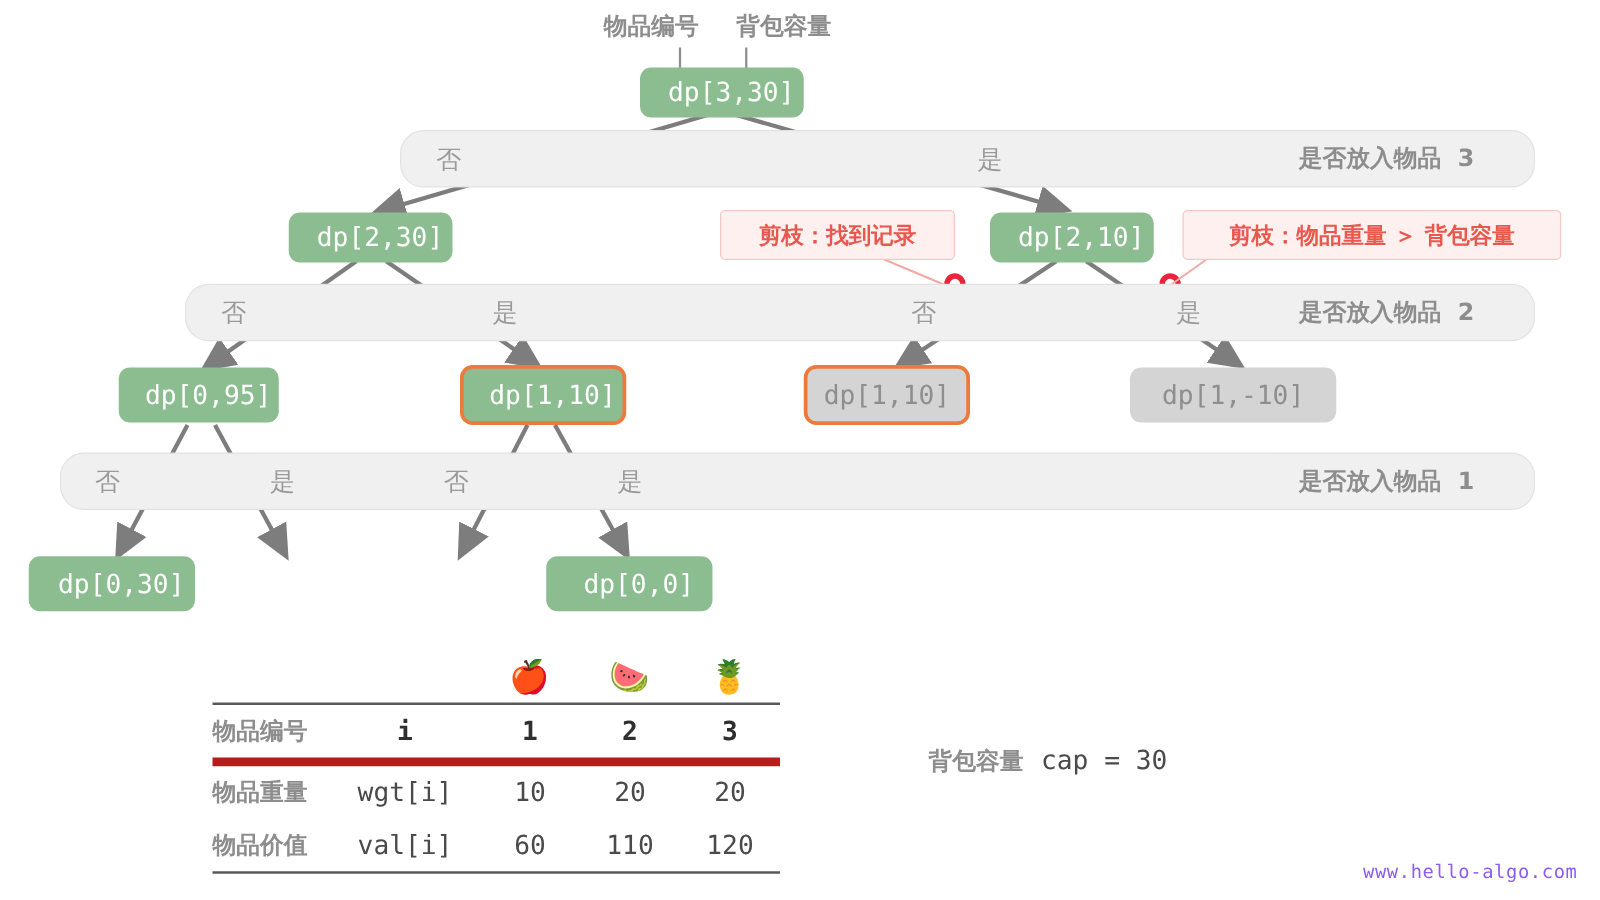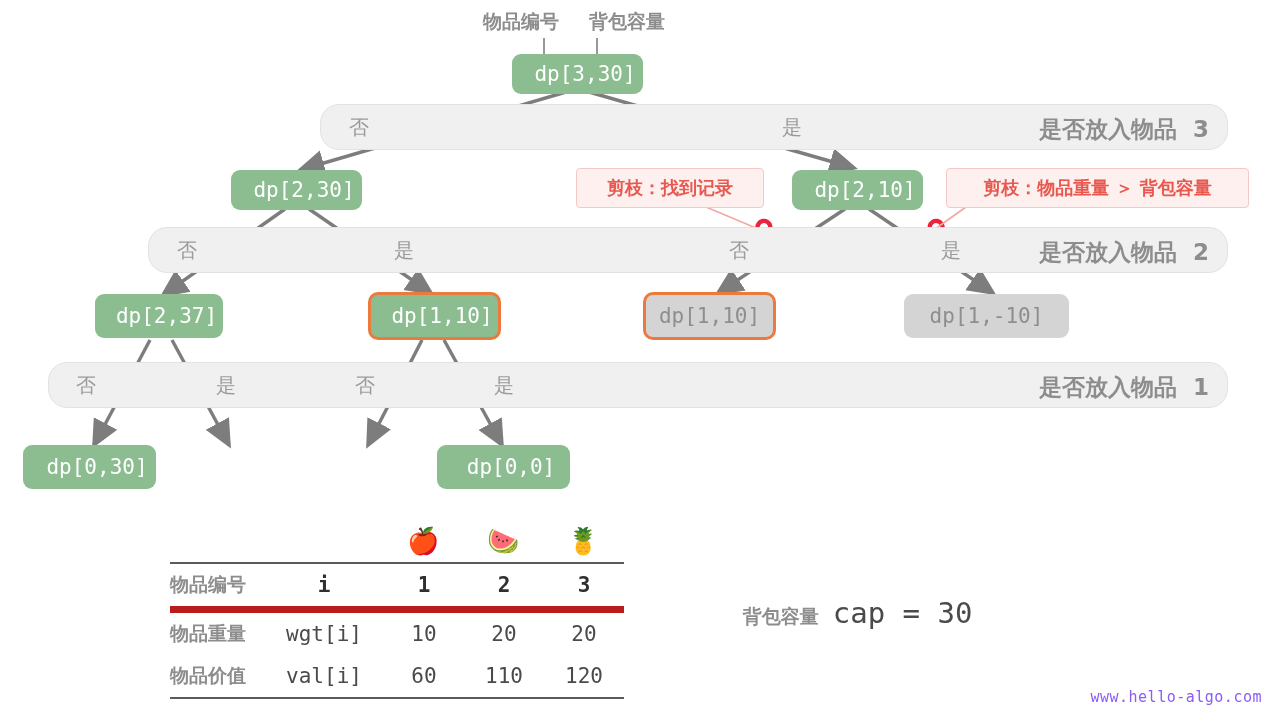--- a/index.html
+++ b/index.html
@@ -14,21 +14,21 @@
   
   .level-bar{
     position:absolute;background:#f0f0f0;border:1px solid #e2e2e2;
     border-radius:19px;box-sizing:border-box;
   }
   .lvl-opt{
     position:absolute;color:#9a9a9a;font-size:20px;line-height:1;
     font-family:"DejaVu Sans","Liberation Sans",sans-serif;
   }
   .lvl-title{
-    position:absolute;color:#8d8d8d;font-size:23px;font-weight:bold;line-height:1;
+    position:absolute;color:#8d8d8d;font-size:19px;font-weight:bold;line-height:1;
     font-family:"DejaVu Sans","Liberation Sans",sans-serif;white-space:pre;
   }
 
   
   .node{
     position:absolute;box-sizing:border-box;
     border-radius:9px;display:flex;align-items:center;justify-content:center;
     font-family:"DejaVu Sans Mono","Liberation Mono",monospace;
     font-size:21px;white-space:pre;letter-spacing:0px;
   }
@@ -73,21 +73,21 @@
   .rule-thin td{border-top:7px solid #b91c1c;}
   .rule-bot td{border-bottom:2px solid #5a5a5a;}
 
   #cap-note{position:absolute;left:725px;top:578px;white-space:pre;}
   #cap-note .lbl{
     color:#8d8d8d;font-size:19px;font-weight:bold;
     font-family:"DejaVu Sans","Liberation Sans",sans-serif;
   }
   #cap-note .val{
     font-family:"DejaVu Sans Mono","Liberation Mono",monospace;
-    font-size:29px;color:#4a4a4a;margin-left:14px;
+    font-size:21px;color:#4a4a4a;margin-left:14px;
   }
 
   #watermark{
     position:absolute;right:18px;bottom:14px;color:#8b5cf6;font-size:15px;
     font-family:"DejaVu Sans Mono","Liberation Mono",monospace;letter-spacing:.5px;
   }
 </style>
 </head>
 <body>
 
@@ -156,21 +156,21 @@
   <div class="lvl-opt" style="left:216px;top:375px;">是</div>
   <div class="lvl-opt" style="left:355px;top:375px;">否</div>
   <div class="lvl-opt" style="left:494px;top:375px;">是</div>
   <div class="lvl-title" style="left:1039px;top:376px;">是否放入物品  1</div>
 
   <div class="node green" style="left:512px;top:54px;width:131px;height:40px;">dp[3,30]</div>
 
   <div class="node green" style="left:231px;top:170px;width:131px;height:40px;">dp[2,30]</div>
   <div class="node green" style="left:792px;top:170px;width:131px;height:40px;">dp[2,10]</div>
 
-  <div class="node green" style="left:95px;top:294px;width:128px;height:44px;">dp[2,37]</div>
+  <div class="node green" style="left:95px;top:294px;width:128px;height:44px;">dp[0,95]</div>
   <div class="node green hl" style="left:368px;top:292px;width:133px;height:48px;">dp[1,10]</div>
   <div class="node gray hl" style="left:643px;top:292px;width:133px;height:48px;">dp[1,10]</div>
   <div class="node gray" style="left:904px;top:294px;width:165px;height:44px;">dp[1,-10]</div>
 
   <div class="node green" style="left:23px;top:445px;width:133px;height:44px;">dp[0,30]</div>
   <div class="node green" style="left:437px;top:445px;width:133px;height:44px;">dp[0,0]</div>
 
   <div class="callout" style="left:576px;top:168px;width:188px;height:40px;">剪枝：找到记录</div>
   <div class="callout" style="left:946px;top:168px;width:303px;height:40px;">剪枝：物品重量 ＞ 背包容量</div>
 

